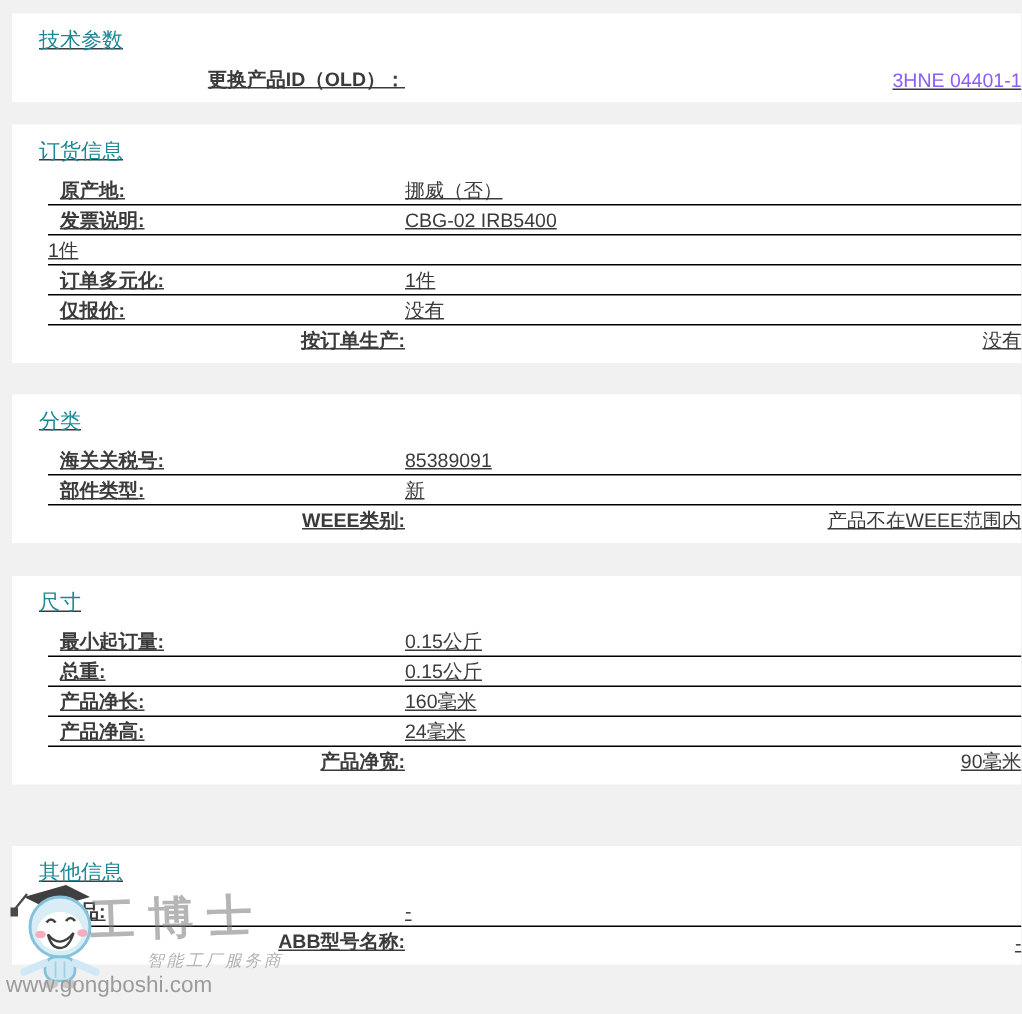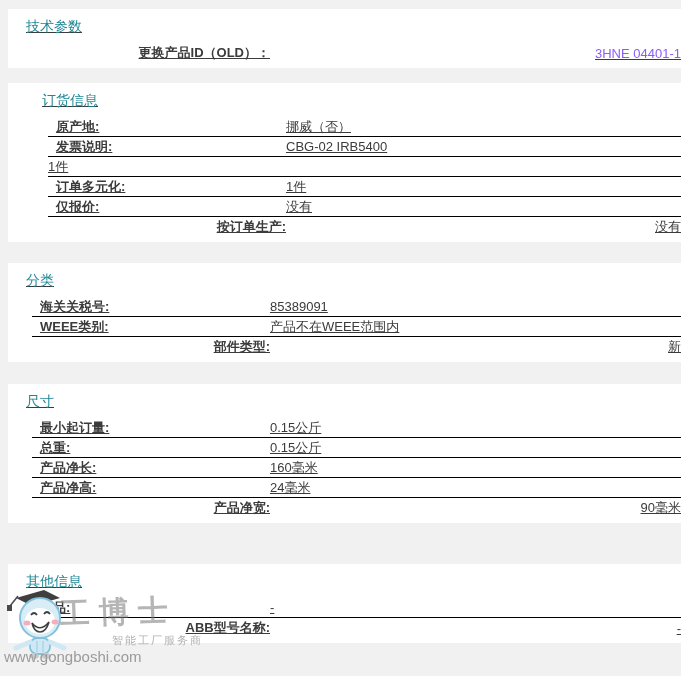--- a/index.html
+++ b/index.html
@@ -12,21 +12,21 @@
     overflow:hidden;
   }
   .page { padding-top:9px; }
   .section-card {
     background:#ffffff;
     margin-left:8px;
     padding:10px 0 5px 0;
     text-decoration:underline;
   }
   .section-card.gap-15 { margin-bottom:15px; }
-  .section-card.gap-21 { margin-bottom:21px;padding-left:16px; }
+  .section-card.gap-21 { margin-bottom:21px; }
   .section-card.gap-22 { margin-bottom:22px; }
   .section-card.gap-23 { margin-bottom:41px; }
   .section-title {
     font-size:14px;
     font-weight:normal;
     color:#1e8795;
     margin:0 0 10px 18px;
     line-height:14px;
   }
   .rows { margin-left:24px; }
@@ -62,25 +62,26 @@
   .wm-brand {
     position:absolute; left:60px; top:6px;
     font-family:"DejaVu Serif","Liberation Serif",serif;
     font-size:30px; font-weight:bold;
     letter-spacing:9px;
     color:rgba(128,128,128,0.58);
     transform:rotate(-2deg);
     white-space:nowrap;
   }
   .wm-tagline {
-    position:absolute; left:112px; top:47px;
+    position:absolute; left:98px; top:47px;
     font-size:11px;
     letter-spacing:2px;
     color:#b3b3b3;
     white-space:nowrap;
+    font-style:italic;
   }
   .wm-url {
     position:absolute; left:4px; top:62px;
     font-size:15px;
     color:#9b9b9b;
     white-space:nowrap;
   }
 </style>
 </head>
 <body>
@@ -134,27 +135,27 @@
 
   <div class="section-card gap-22">
     <h2 class="section-title">分类</h2>
     <div class="rows">
   <div class="spec-row">
     <div class="row-label">海关关税号:</div>
     <div class="row-value">85389091</div>
   </div>
 
   <div class="spec-row">
+    <div class="row-label">部件类型:</div>
+    <div class="row-value">新</div>
+  </div>
+
+  <div class="spec-row">
     <div class="row-label">WEEE类别:</div>
     <div class="row-value">产品不在WEEE范围内</div>
-  </div>
-
-  <div class="spec-row">
-    <div class="row-label">部件类型:</div>
-    <div class="row-value">新</div>
   </div>
 </div>
   </div>
 
   <div class="section-card gap-23">
     <h2 class="section-title">尺寸</h2>
     <div class="rows">
   <div class="spec-row">
     <div class="row-label">最小起订量:</div>
     <div class="row-value">0.15公斤</div>

